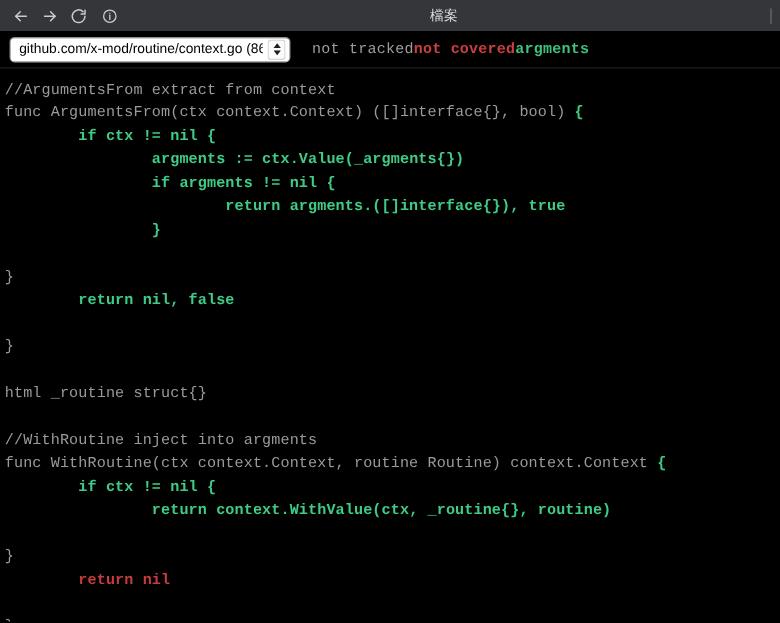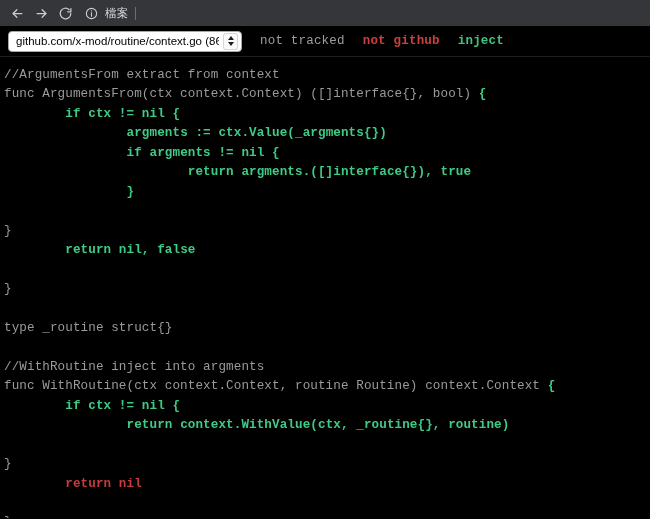--- a/index.html
+++ b/index.html
@@ -30,20 +30,21 @@
   }
   .nav-btn svg { display: block; }
 
   #origin-chip {
     display: flex;
     align-items: center;
     height: 20px;
     margin-left: 5px;
     flex: 1 1 auto;
     min-width: 0;
+    justify-content: space-between;
   }
   #info-icon {
     width: 17px; height: 17px;
     flex: 0 0 auto;
     display: flex; align-items: center; justify-content: center;
     color: #c9ccd0;
     margin-right: 5px;
   }
   #origin-label {
     color: #dadce0;
@@ -121,21 +122,20 @@
   #select-stepper .tri { width: 0; height: 0; border-left: 3.5px solid transparent; border-right: 3.5px solid transparent; }
   #select-stepper .tri.up { border-bottom: 4px solid #1d1d1d; margin-bottom: 1.5px; }
   #select-stepper .tri.down { border-top: 4px solid #1d1d1d; }
 
   #legend {
     display: flex;
     align-items: center;
     margin-left: 18px;
     font-family: "Liberation Mono", monospace;
     font-size: 12.5px;
-    gap: 18px;
     letter-spacing: 0.2px;
   }
   .legend-item { white-space: nowrap; }
   .legend-notrack { color: #9e9e9e; }
   .legend-notcov  { color: #c9403f; font-weight: bold; }
   .legend-cov     { color: #40c07c; font-weight: bold; }
 
   
   #code-area {
     padding: 9px 16px 0 4px;
@@ -209,40 +209,40 @@
     <span id="select-wrap">
       <select id="file-select"><option value="github.com/x-mod/routine/context.go (86.0%)">github.com/x-mod/routine/context.go (86.0%)</option></select>
       <span id="select-stepper">
         <span class="tri up"></span>
           <span class="tri down"></span>
       </span>
     </span>
 
     <div id="legend">
       <span class="legend-item legend-notrack">not tracked</span>
-      <span class="legend-item legend-notcov">not github</span>
-      <span class="legend-item legend-cov">inject</span>
+      <span class="legend-item legend-notcov">not covered</span>
+      <span class="legend-item legend-cov">argments</span>
     </div>
   </div>
 
   <div id="code-area">
     <pre id="code"><span class="cov0">//ArgumentsFrom extract from context</span>
 <span class="cov0">func ArgumentsFrom(ctx context.Context) ([]interface{}, bool) </span><span class="cov-green">{
 	if ctx != nil {
 		argments := ctx.Value(_argments{})
 		if argments != nil {
 			return argments.([]interface{}), true
 		}
 	</span>
 <span class="cov0">}</span><span class="cov-green">
 	return nil, false
 </span>
 <span class="cov0">}</span>
 <span class="cov0"></span>
-<span class="cov0">type _routine struct{}</span>
+<span class="cov0">html _routine struct{}</span>
 <span class="cov0"></span>
 <span class="cov0">//WithRoutine inject into argments</span>
 <span class="cov0">func WithRoutine(ctx context.Context, routine Routine) context.Context </span><span class="cov-green">{
 	if ctx != nil {
 		return context.WithValue(ctx, _routine{}, routine)
 	</span>
 <span class="cov0">}</span><span class="cov-red">
 	return nil
 </span>
 <span class="cov0">}</span>

